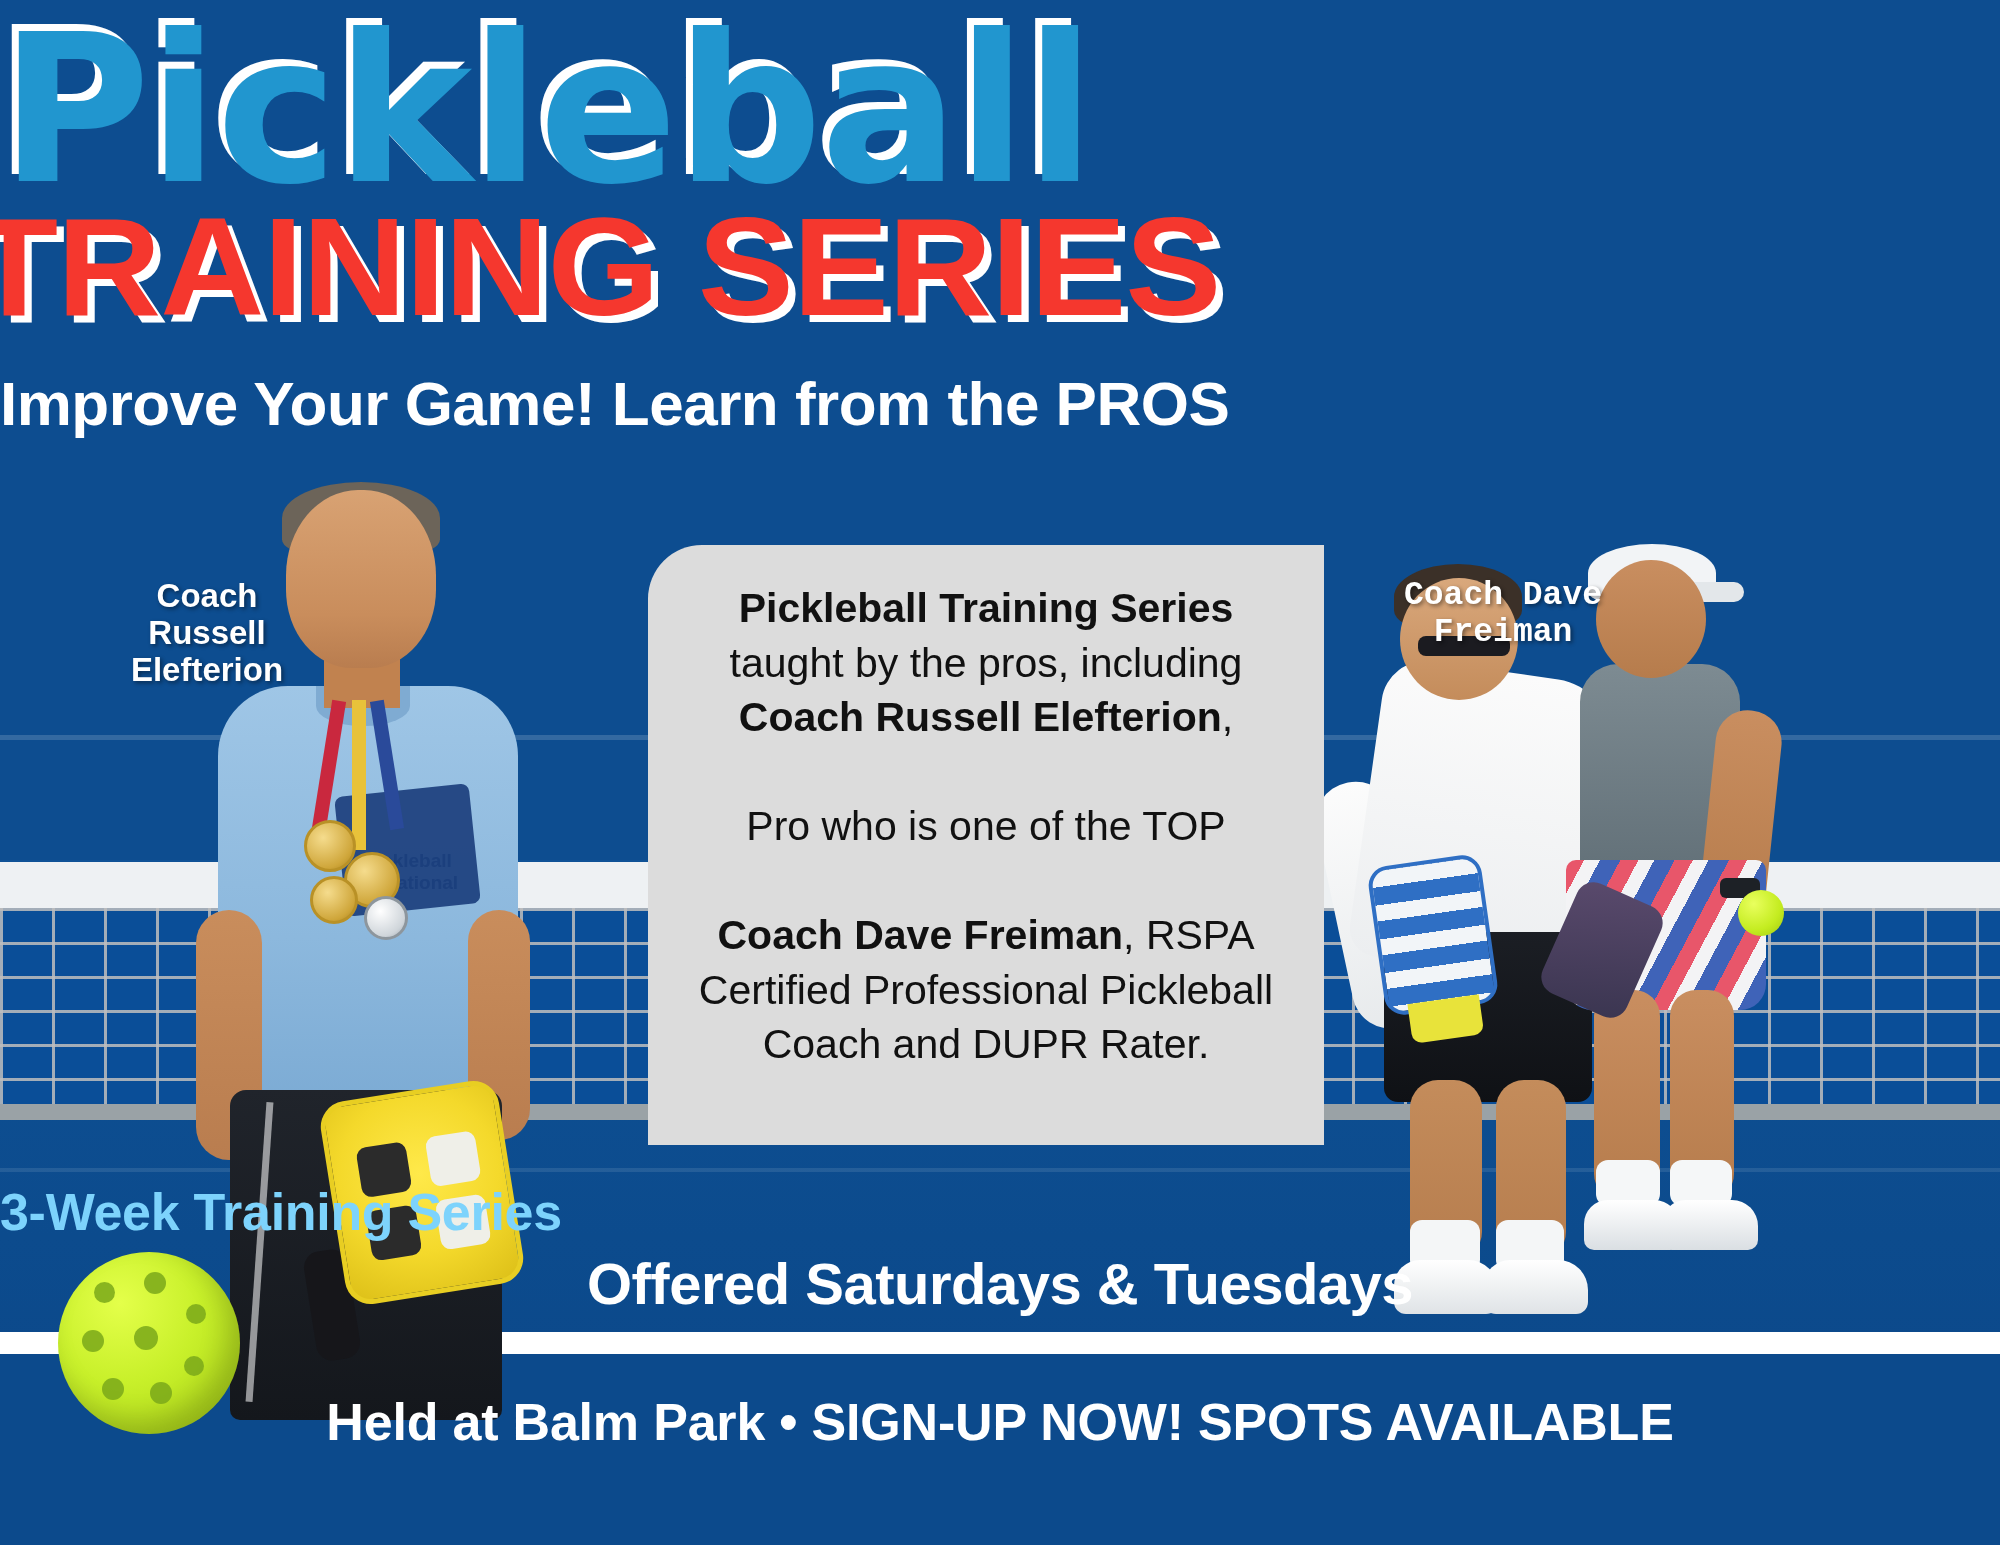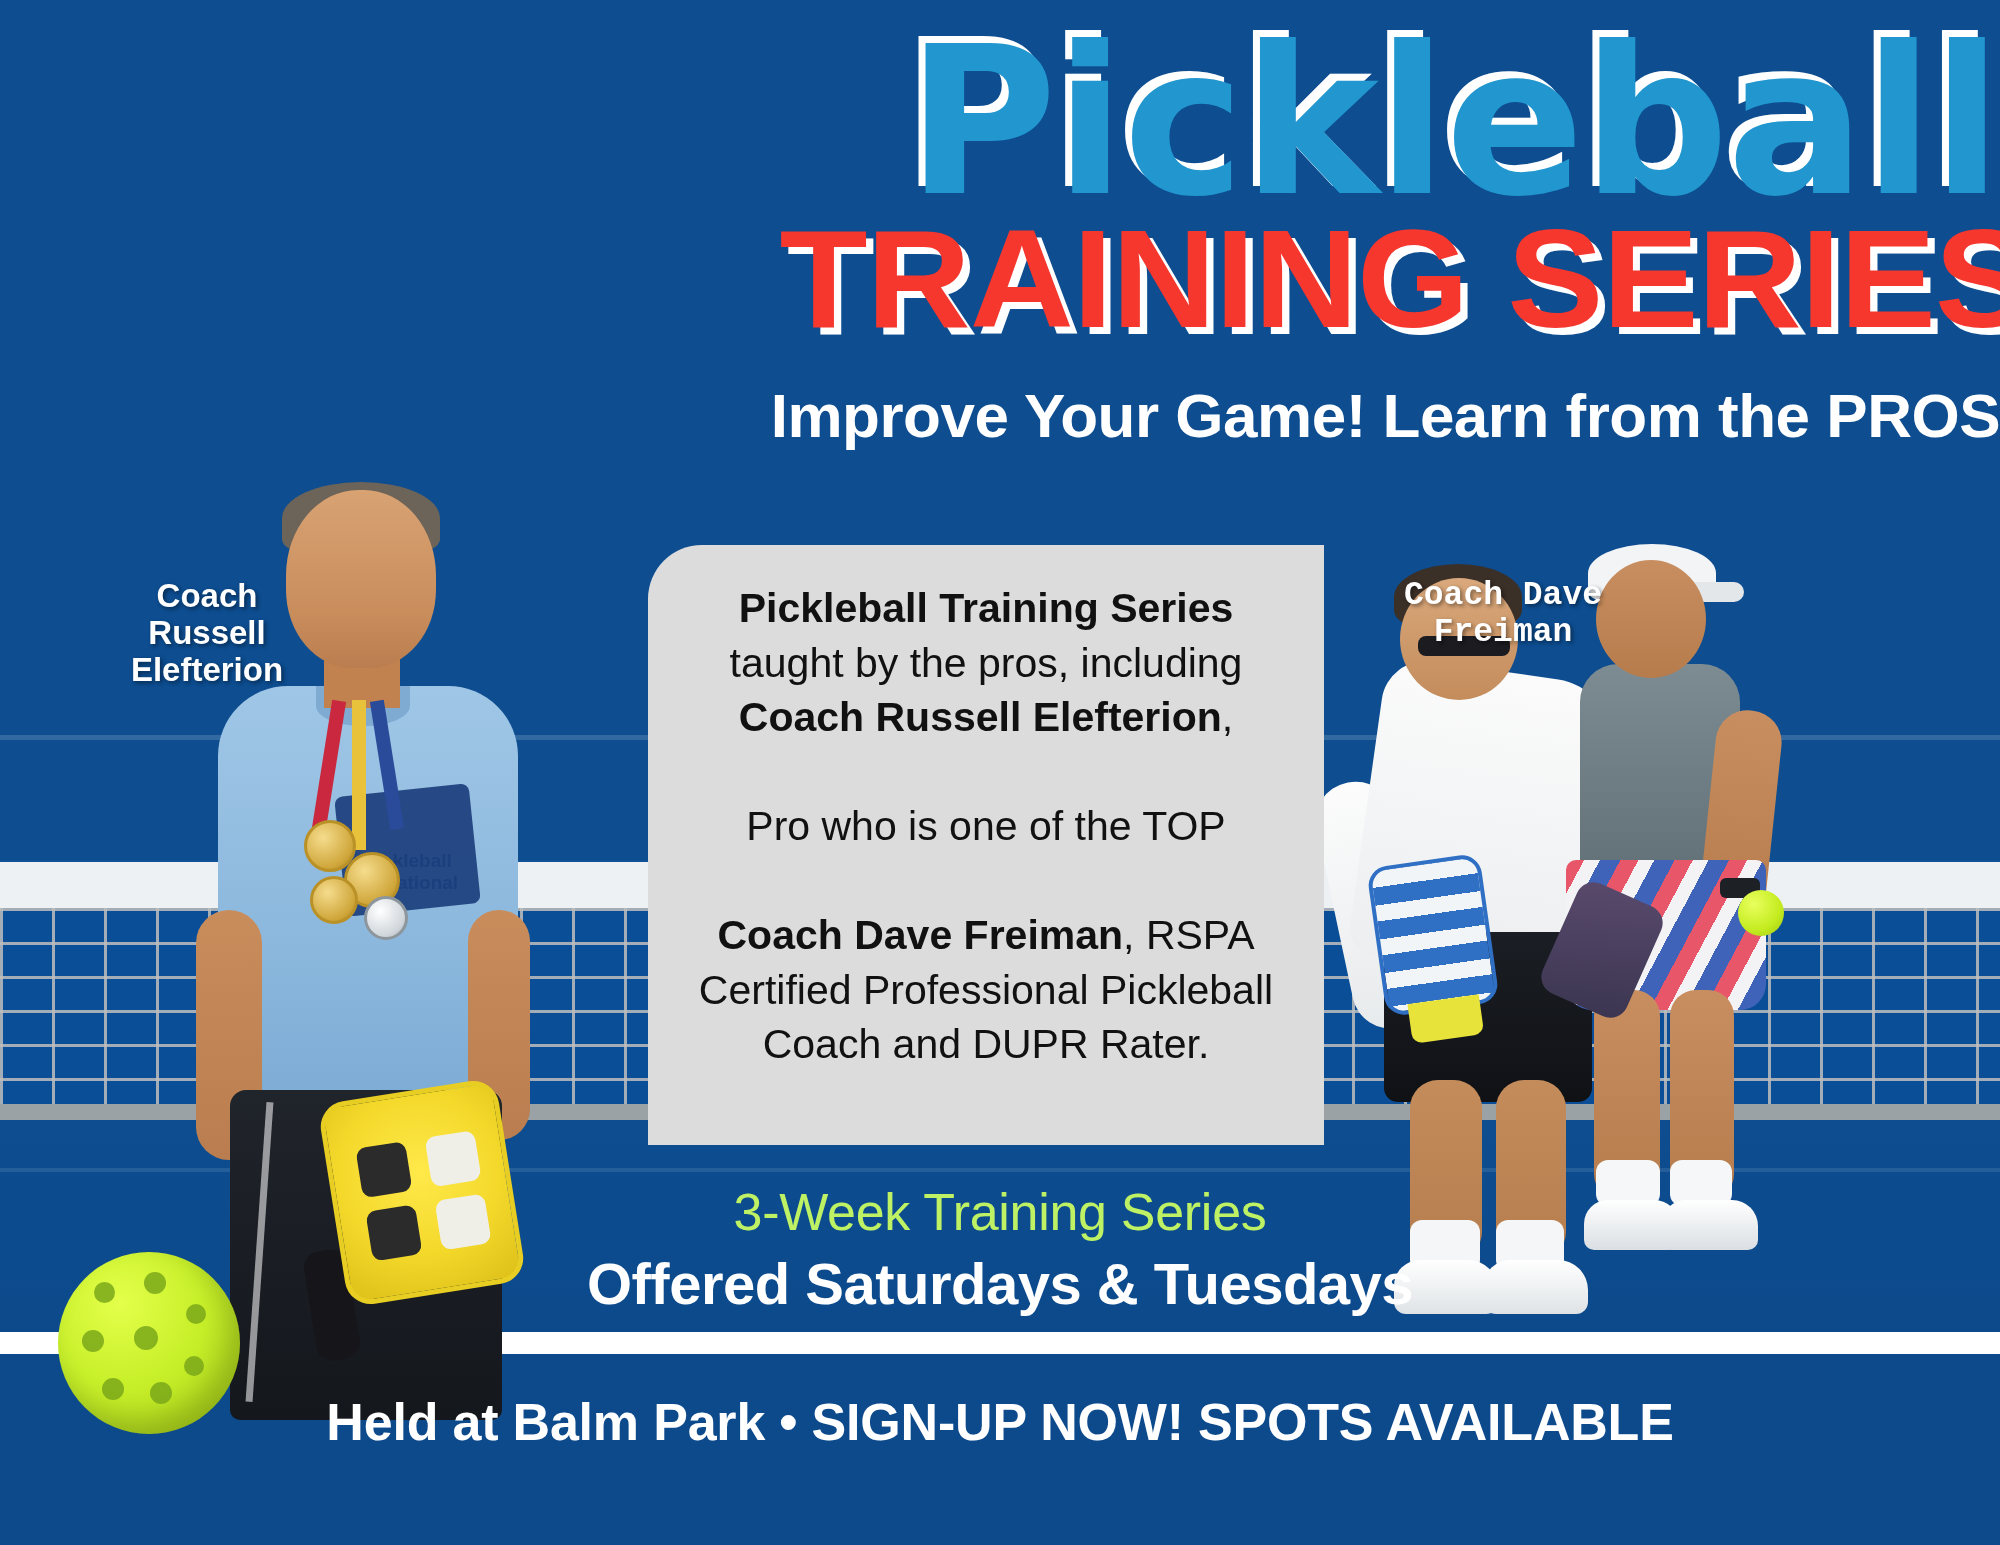--- a/index.html
+++ b/index.html
@@ -35,21 +35,21 @@
   
   .far-line{position:absolute;background:rgba(255,255,255,.16);}
   .fl1{left:0;right:0;top:735px;height:5px;}
   .fl2{left:0;right:0;top:1168px;height:4px;background:rgba(255,255,255,.10);}
 
   
   .white-band{position:absolute;left:0;right:0;top:1332px;height:22px;background:#ffffff;}
   .footer{position:absolute;left:0;right:0;top:1354px;bottom:0;background:#0c4a8c;}
 
   
-  .head{position:absolute;left:0;right:0;top:34px;text-align:right;}
+  .head{position:absolute;left:0;right:0;top:22px;text-align:left;}
   .title-main{
     font-size:205px;
     line-height:.86;
     font-weight:700;
     color:#2196cf;
     letter-spacing:-2px;
     text-shadow:-7px -7px 0 #ffffff;
     font-family:"DejaVu Sans", sans-serif;
   }
   .title-sub{
@@ -98,23 +98,23 @@
     text-align:center;
     color:#111;
     font-size:41px;
     line-height:1.33;
   }
   .info-card b{font-weight:700;}
 
   
   .promo-red{
     position:absolute;left:0;right:0;top:1182px;
-    text-align:center;
-    color:#bef264;
-    font-weight:400;
+    text-align:left;
+    color:#7dd3fc;
+    font-weight:700;
     font-size:52px;
     letter-spacing:-.3px;
   }
   .promo-white{
     position:absolute;left:0;right:0;top:1250px;
     text-align:center;
     color:#ffffff;
     font-weight:700;
     font-size:58px;
     letter-spacing:-.5px;

